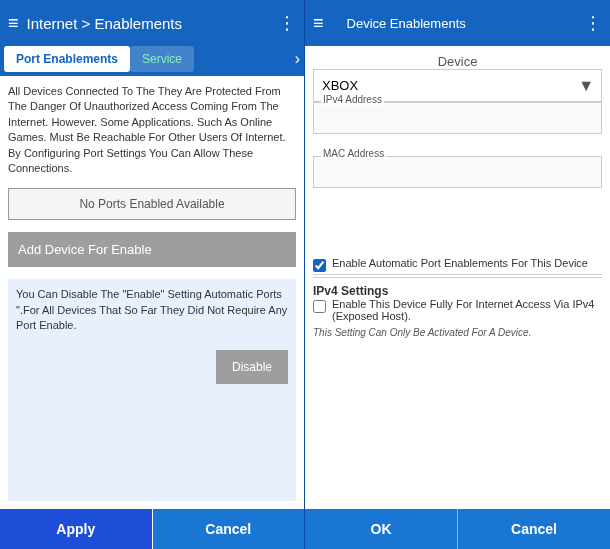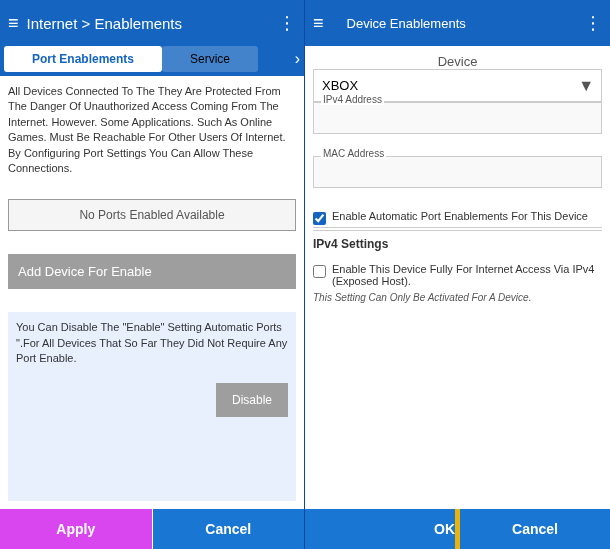--- a/index.html
+++ b/index.html
@@ -50,51 +50,51 @@
     }
 
     .tabs-row {
       display: flex;
       align-items: center;
       background: #1565c0;
       padding: 0 4px 4px 4px;
     }
 
     .tab {
-      padding: 6px 28px;
+      padding: 6px 12px;
       font-size: 12px;
       color: white;
       cursor: pointer;
       border-radius: 3px;
     }
 
     .tab.active {
       background: white;
       color: #1565c0;
       font-weight: bold;
     }
 
     .tab.inactive {
       background: rgba(255,255,255,0.2);
-      color: #000000;
+      color: #86efac;
     }
 
     .tab-arrow {
       margin-left: auto;
       color: white;
       font-size: 16px;
     }
 
     .left-content {
       background: white;
       flex: 1;
       padding: 8px;
       display: flex;
       flex-direction: column;
-      gap: 23px;
+      gap: 12px;
       overflow: hidden;
     }
 
     .description-text {
       font-size: 11px;
       color: #333;
       line-height: 1.4;
     }
 
     .ports-box {
@@ -155,21 +155,21 @@
     .footer-btn {
       flex: 1;
       border: none;
       font-size: 14px;
       font-weight: bold;
       cursor: pointer;
       color: white;
     }
 
     .footer-btn.apply {
-      background: #d946ef;
+      background: #1d4ed8;
       border-right: 1px solid white;
     }
 
     .footer-btn.cancel-left {
       background: #1976d2;
     }
 
     
     .right-panel {
       width: 305px;
@@ -263,37 +263,38 @@
       font-size: 12px;
       background: #f9f9f9;
     }
 
     .checkbox-row {
       display: flex;
       align-items: flex-start;
       gap: 6px;
       font-size: 11px;
       color: #333;
+      margin-top: 47px;
     }
 
     .checkbox-row input[type="checkbox"] {
       margin-top: 2px;
       accent-color: #1565c0;
     }
 
     .ipv4-section {
       border-top: 1px solid #ccc;
       padding-top: 6px;
     }
 
     .ipv4-title {
       font-size: 12px;
       color: #333;
       font-weight: bold;
-      margin-bottom: 12px;
+      margin-bottom: 0;
     }
 
     .expose-checkbox-row {
       display: flex;
       align-items: flex-start;
       gap: 6px;
       font-size: 11px;
       color: #333;
     }
 
@@ -309,22 +310,21 @@
       line-height: 1.3;
     }
 
     .right-footer {
       display: flex;
       height: 40px;
     }
 
     .footer-btn.ok {
       background: #1976d2;
-      border-right: 5px solid #eab308;
-      text-align: right;
+      border-right: 1px solid #eab308;
     }
 
     .footer-btn.cancel-right {
       background: #1976d2;
     }
 
     .divider-line {
       height: 1px;
       background: #ccc;
       margin: 2px 0;

